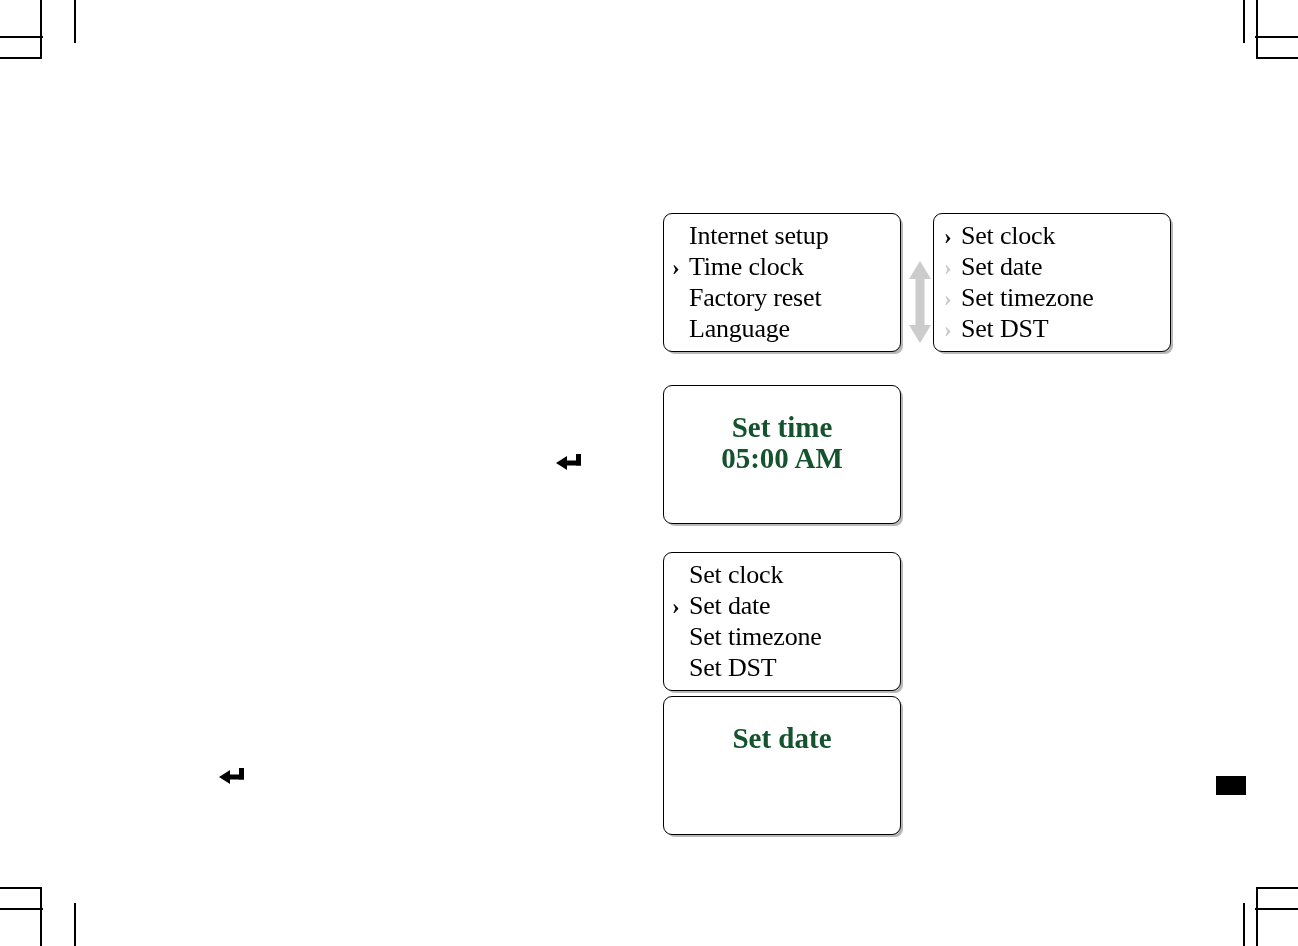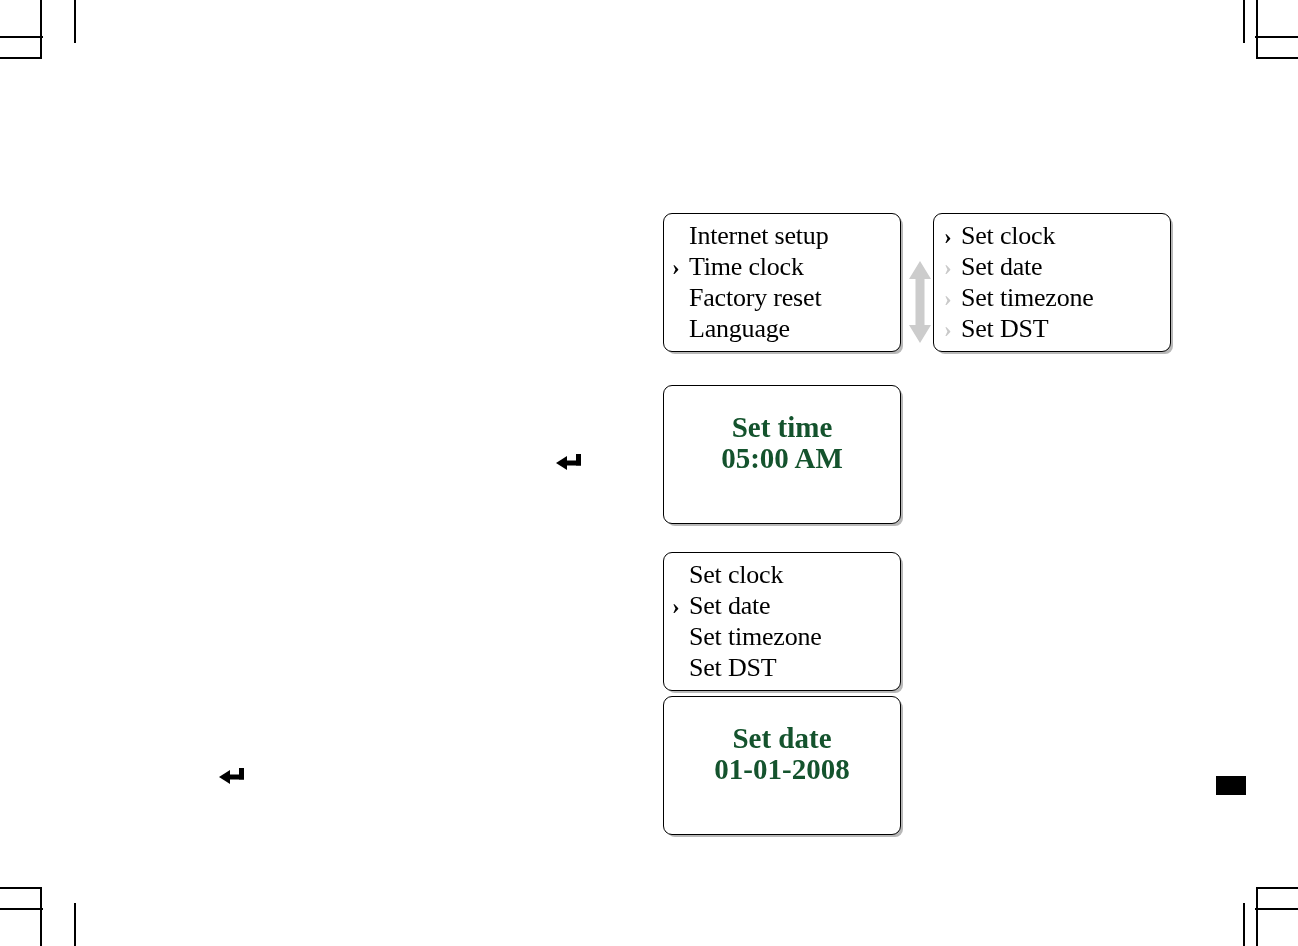--- a/index.html
+++ b/index.html
@@ -224,15 +224,14 @@
   <svg width="30" height="22" viewBox="0 0 30 22" xmlns="http://www.w3.org/2000/svg" aria-hidden="true">
     <polygon points="0,11 11,4 11,18" fill="#000000"></polygon>
     <rect x="10" y="8.5" width="15" height="5" fill="#000000"></rect>
     <rect x="20" y="2" width="5" height="11.5" fill="#000000"></rect>
   </svg>
 </div>
 
 <div class="screen" style="left:663px; top:696px; width:238px; height:139px;">
   <div class="value-screen-inner" style="top:26px;">
     <div class="value-line">Set date</div>
-    <div class="value-line">01-01-2008</div>
   </div>
 </div>
 
 </body></html>

